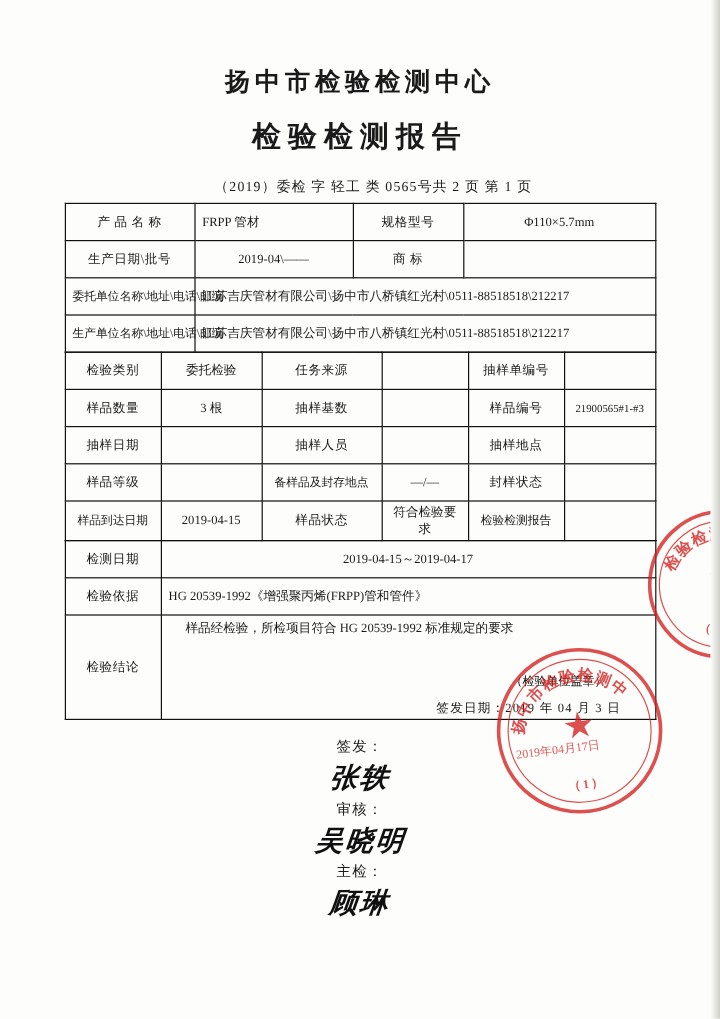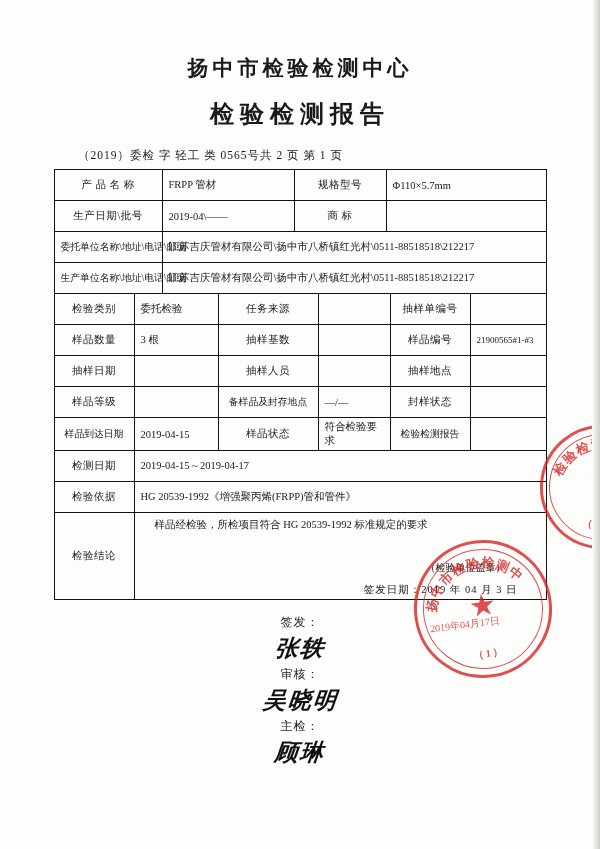--- a/index.html
+++ b/index.html
@@ -32,21 +32,21 @@
   }
   .doc-title {
     font-size: 24px;
     letter-spacing: 6px;
     font-weight: bold;
     margin-top: 16px;
     font-family: "DejaVu Serif", serif;
   }
   .meta-row {
     display: flex;
-    justify-content: flex-start;
+    justify-content: center;
     align-items: baseline;
     margin: 18px 40px 6px 62px;
     font-size: 11.5px;
     letter-spacing: 1px;
   }
   table.main {
     border-collapse: collapse;
     width: 492px;
     margin: 0 auto;
     table-layout: fixed;
@@ -63,20 +63,21 @@
     letter-spacing: 0.5px;
     white-space: nowrap;
   }
   .lbl-sp {
     text-align: center;
     letter-spacing: 0px;
     font-size: 9.8px;
     white-space: nowrap;
   }
   .val {
+    text-align: center;
   }
   .val-l {
     text-align: left;
     padding-left: 14px;
   }
   .tall {
     height: 56px;
   }
   .taller {
     height: 96px;

